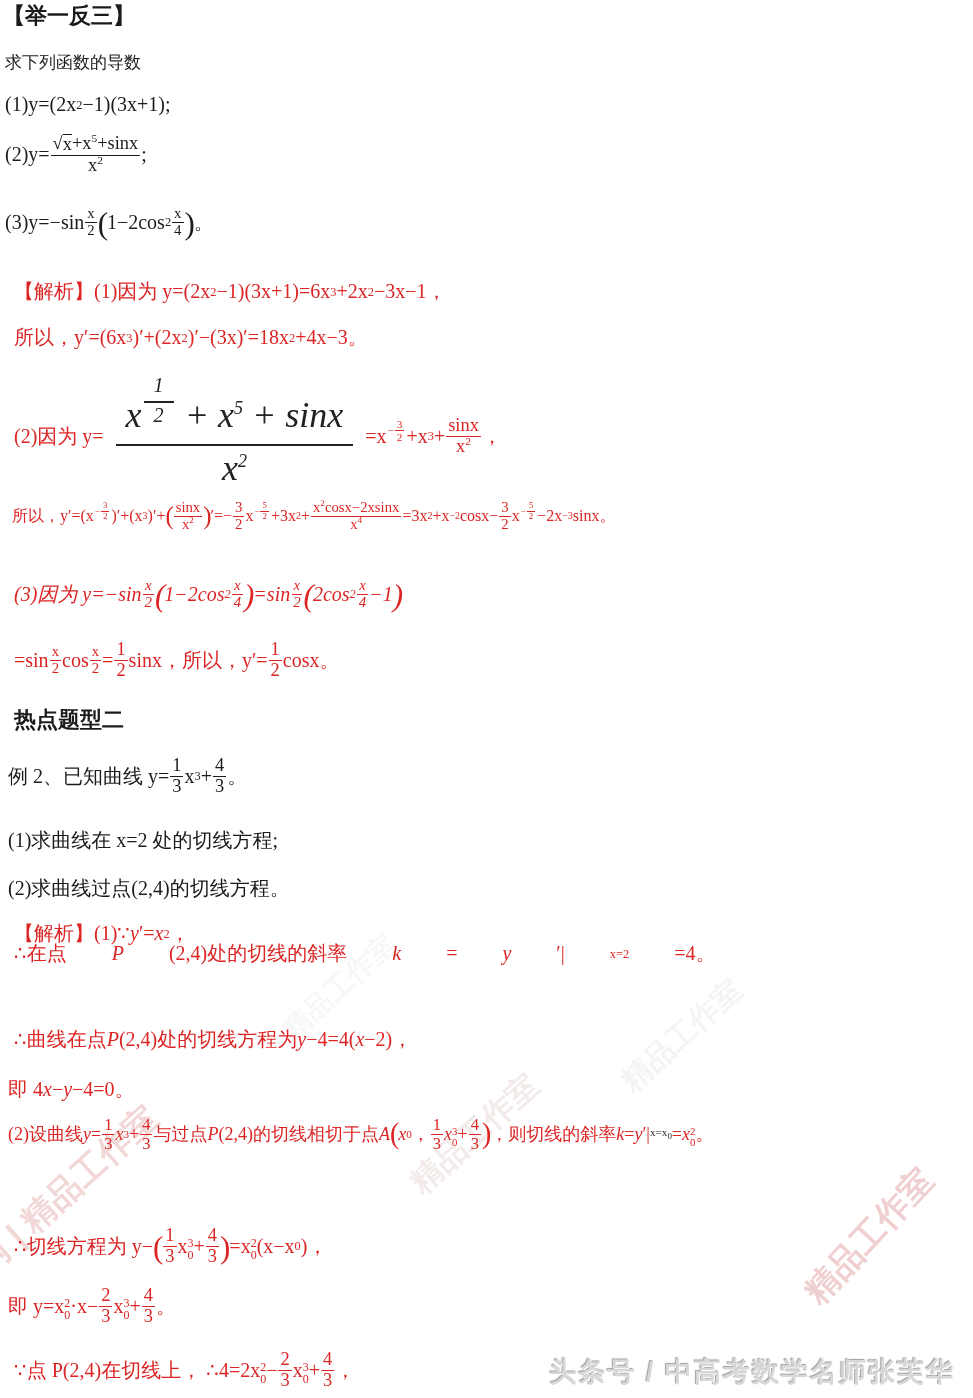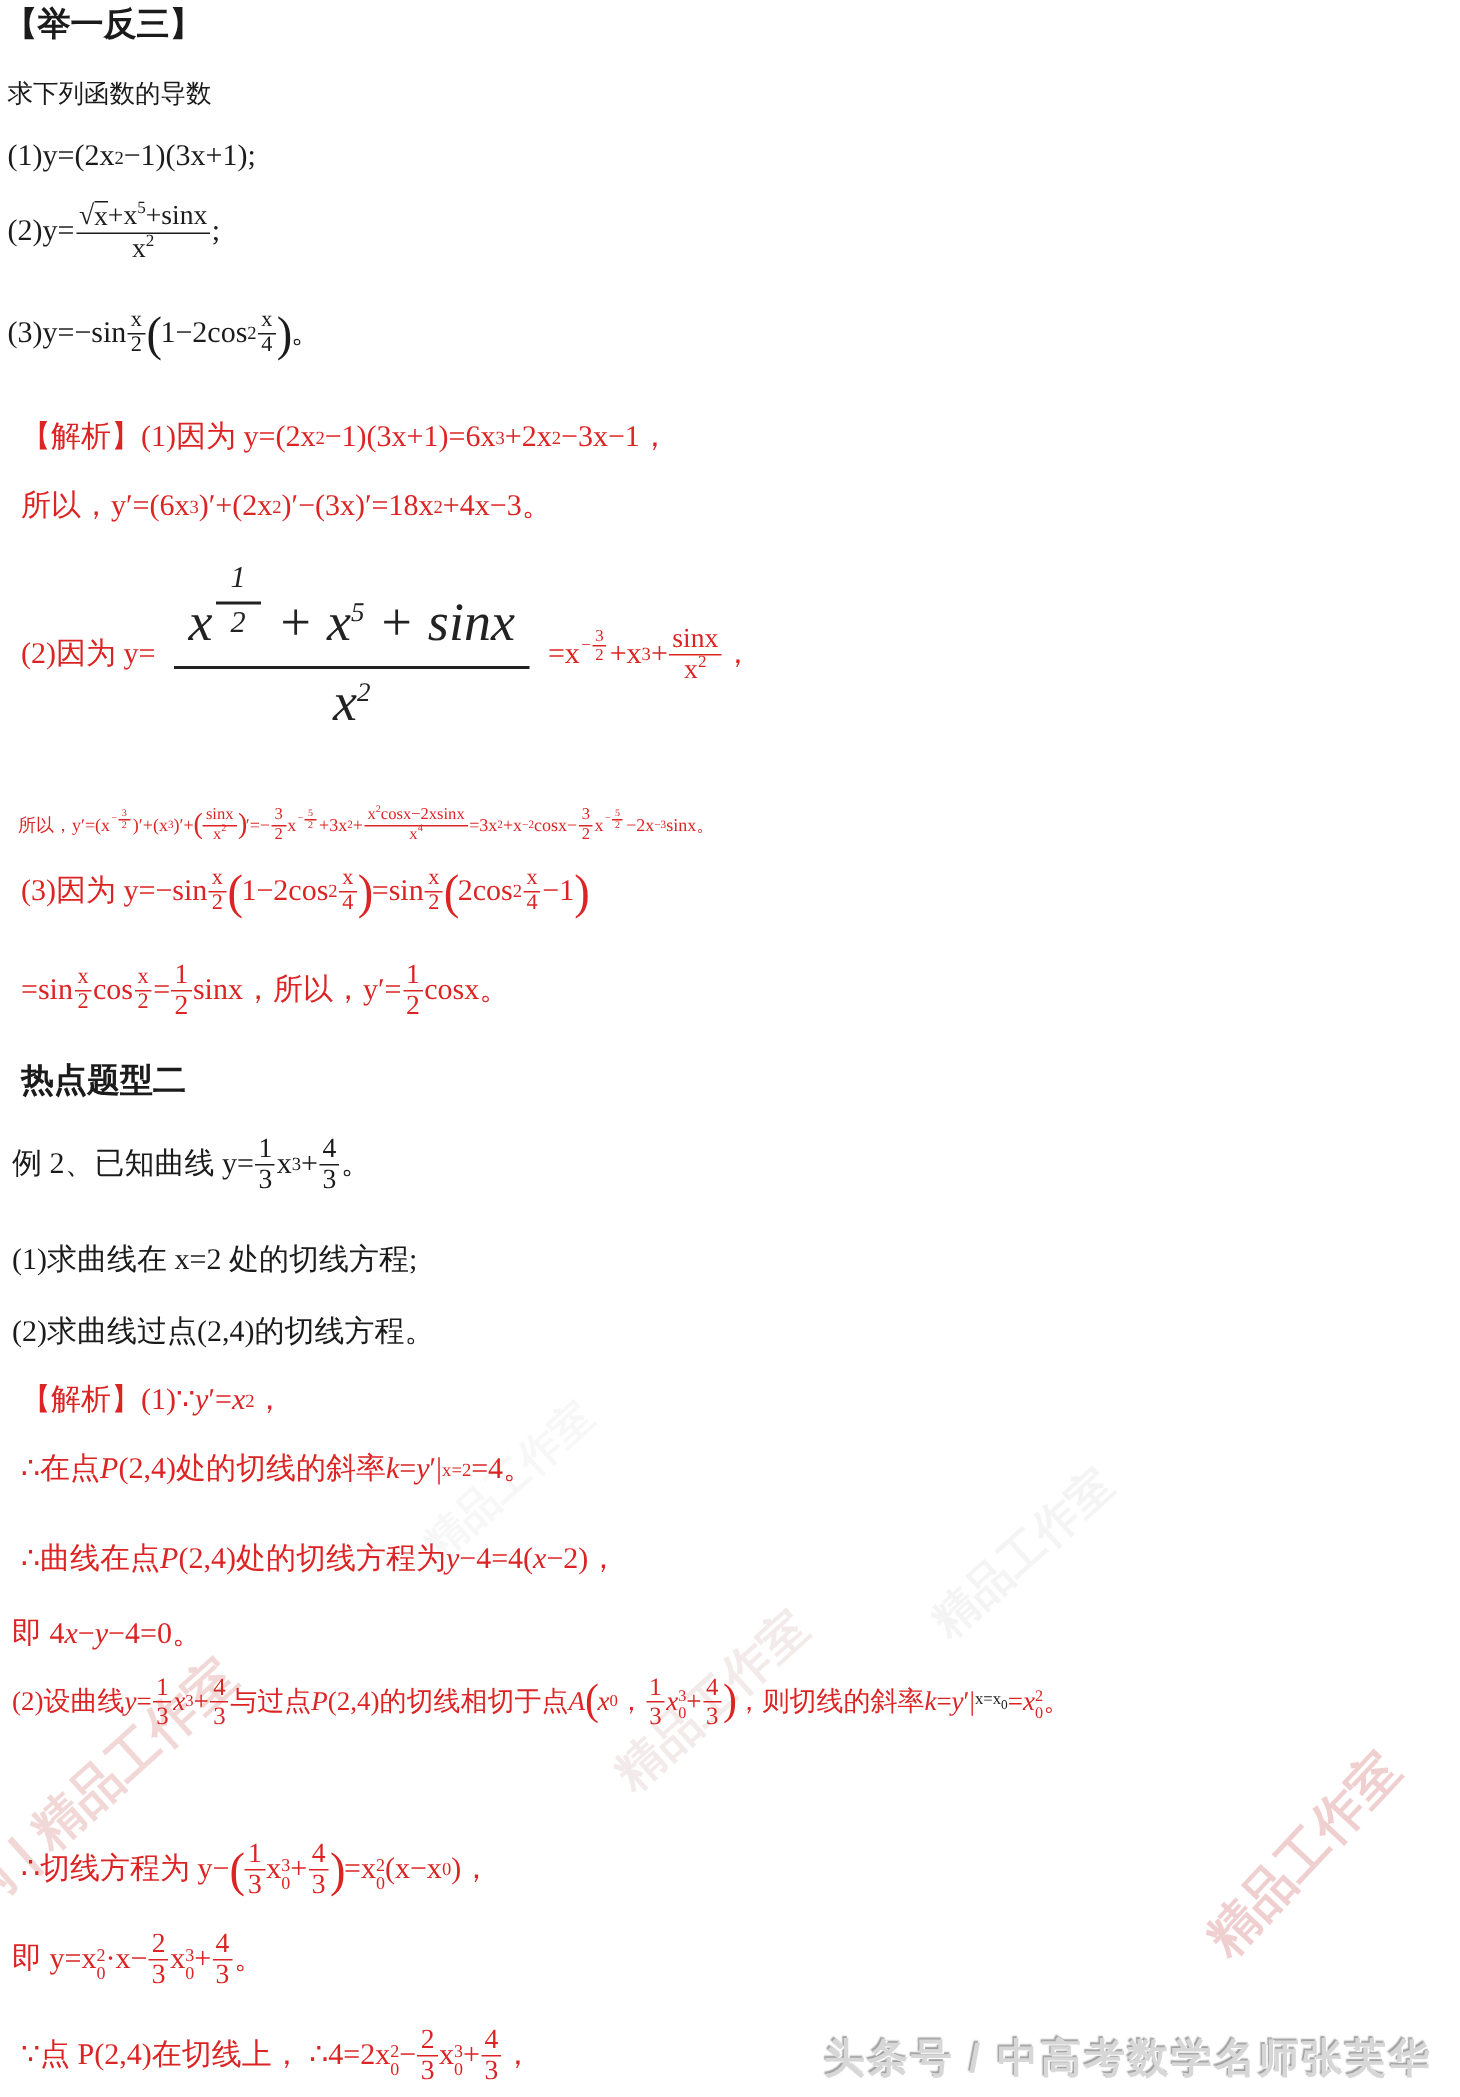--- a/index.html
+++ b/index.html
@@ -3,21 +3,21 @@
 <meta charset="utf-8">
 <style>
   html,body{margin:0;padding:0;background:#ffffff;}
   .page{position:relative;width:973px;height:1398px;background:#fff;overflow:hidden;
         font-family:"Liberation Serif","DejaVu Serif","DejaVu Sans",serif;color:#1b1b1b;}
   .line{position:absolute;display:flex;align-items:center;white-space:nowrap;line-height:1.25;}
   .hd{font-size:22px;font-weight:bold;font-family:"Liberation Sans","DejaVu Sans",sans-serif;}
   .txt{font-size:17px;}
   .m{font-size:20px;}
   .sm{font-size:18px;}
-  .long{font-size:12px;margin-top:38px;}
+  .long{font-size:16px;}
   .red{color:var(--red,#dd2424);}
   .blk{color:#1b1b1b;}
   .it{font-style:italic;}
   sup,sub{font-size:0.62em;line-height:0;}
   sup sub{font-size:0.8em;}
   .fr,.FR{display:inline-flex;flex-direction:column;align-items:center;text-align:center;
         line-height:1.08;vertical-align:middle;margin:0 1px;}
   .fr{font-size:0.74em;}
   .FR{font-size:0.92em;}
   .fr .n,.FR .n{display:block;border-bottom:1.5px solid currentColor;padding:0 2px;}
@@ -193,21 +193,21 @@
           <span class="efm">−</span>
           <span class="fr">
             <span class="n">5</span>
             <span class="d">2</span>
           </span>
         </span>
         <span>−2x</span>
         <sup>−3</sup>
         <span>sinx。</span>
       </div>
-      <div class="line m red" style="top: 578px; left: 14px;">
+      <div class="line m red" style="top: 578px; left: 14px; font-style: italic;">
         <span>(3)因为 y=−sin</span>
         <span class="fr">
           <span class="n">x</span>
           <span class="d">2</span>
         </span>
         <span class="bp">(</span>
         <span>1−2cos</span>
         <sup>2</sup>
         <span class="fr">
           <span class="n">x</span>
@@ -278,21 +278,21 @@
         <span>(2)求曲线过点(2,4)的切线方程。</span>
       </div>
       <div class="line m red" style="top: 921px; left: 14px;">
         <span>【解析】(1)∵</span>
         <span class="it">y</span>
         <span>′=</span>
         <span class="it">x</span>
         <sup>2</sup>
         <span>，</span>
       </div>
-      <div class="line m red" style="top: 967px; left: 14px;">
+      <div class="line m red" style="top: 941px; left: 14px; gap: 45px;">
         <span>∴在点 </span>
         <span class="it">P</span>
         <span>(2,4)处的切线的斜率 </span>
         <span class="it">k</span>
         <span>=</span>
         <span class="it">y</span>
         <span>′|</span>
         <sub>x=2</sub>
         <span>=4。</span>
       </div>

